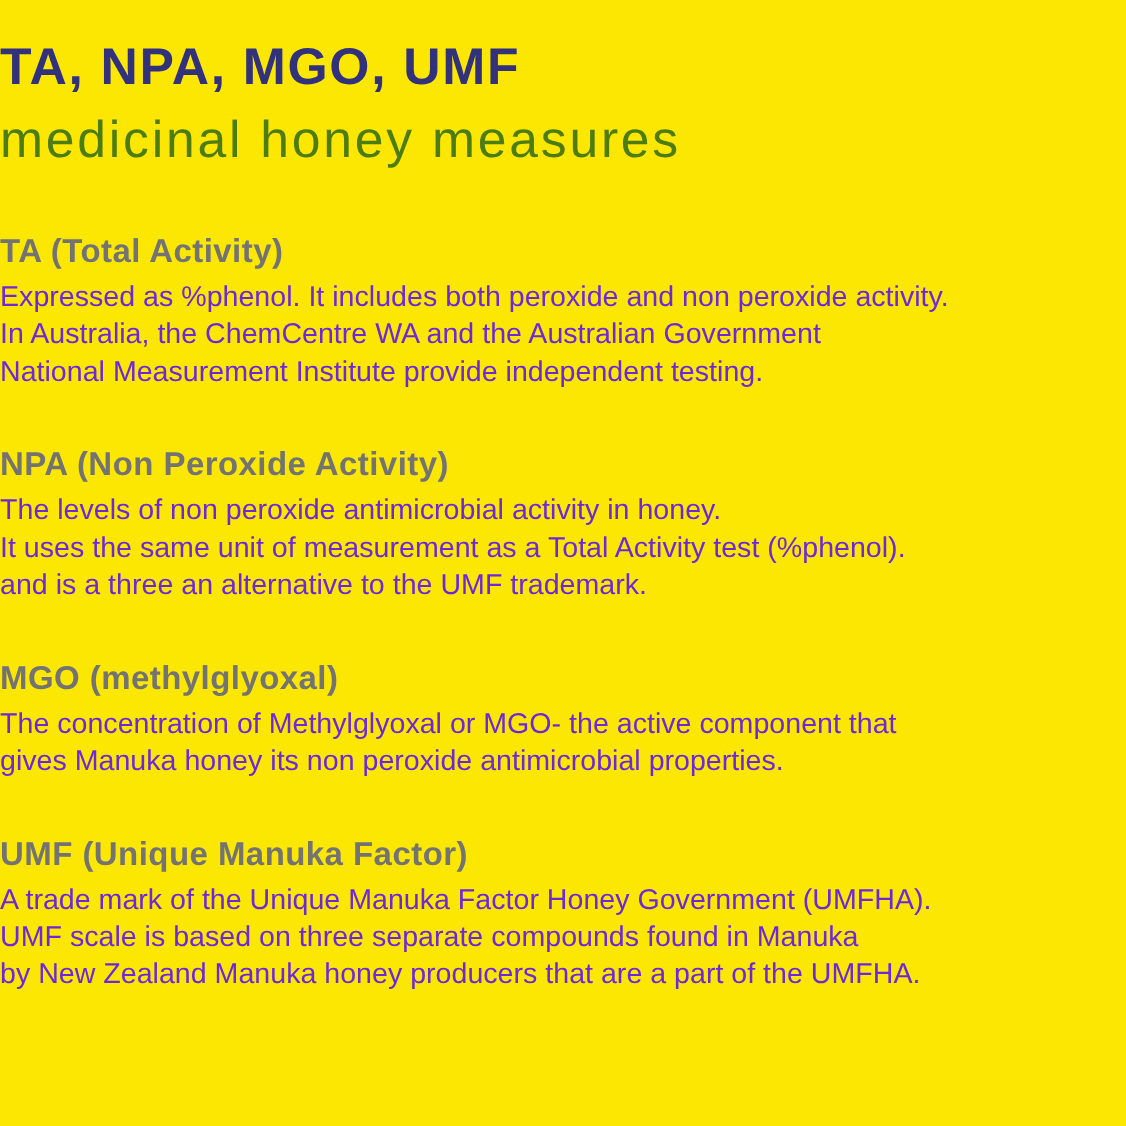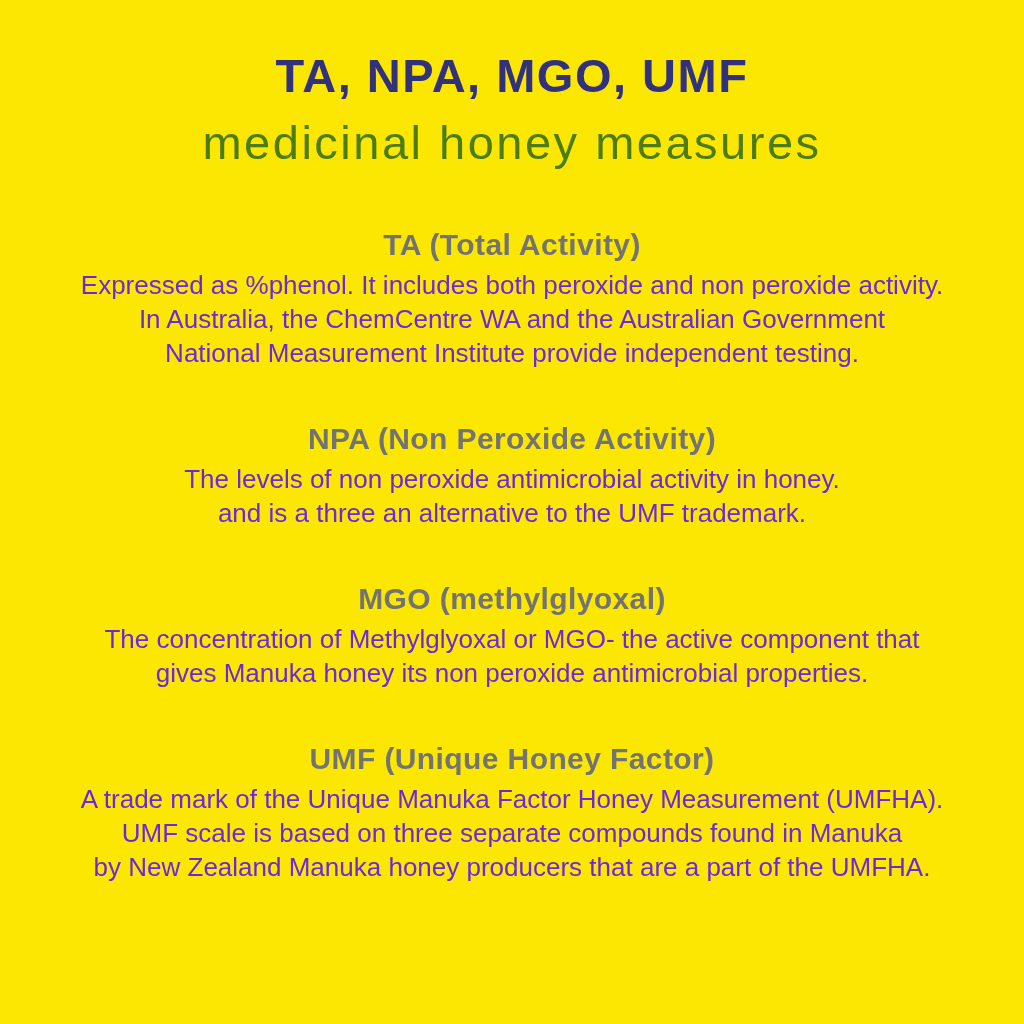--- a/index.html
+++ b/index.html
@@ -10,22 +10,21 @@
     width: 1024px;
     height: 1024px;
     background: #FCE703;
     font-family: "Liberation Sans", sans-serif;
     overflow: hidden;
   }
   .poster {
     width: 1024px;
     height: 1024px;
     box-sizing: border-box;
-    padding-top: 48px;
-    text-align: center;
+    padding-top: 32px;
   }
   .title {
     color: #32317C;
     font-size: 47px;
     font-weight: 800;
     letter-spacing: 1.5px;
     line-height: 56px;
     margin: 0 0 12px 0;
   }
   .subtitle {
@@ -66,29 +65,30 @@
   <div class="section">
     <h2 class="section-heading">TA (Total Activity)</h2>
     <div class="body-line">Expressed as %phenol. It includes both peroxide and non peroxide activity.</div>
     <div class="body-line">In Australia, the ChemCentre WA and the Australian Government</div>
     <div class="body-line">National Measurement Institute provide independent testing.</div>
   </div>
 
   <div class="section">
     <h2 class="section-heading">NPA (Non Peroxide Activity)</h2>
     <div class="body-line">The levels of non peroxide antimicrobial activity in honey.</div>
+    <div class="body-line">It uses the same unit of measurement as a Total Activity test (%phenol).</div>
     <div class="body-line">and is a three an alternative to the UMF trademark.</div>
   </div>
 
   <div class="section">
     <h2 class="section-heading">MGO (methylglyoxal)</h2>
     <div class="body-line">The concentration of Methylglyoxal or MGO- the active component that</div>
     <div class="body-line">gives Manuka honey its non peroxide antimicrobial properties.</div>
   </div>
 
   <div class="section">
-    <h2 class="section-heading">UMF (Unique Honey Factor)</h2>
-    <div class="body-line">A trade mark of the Unique Manuka Factor Honey Measurement (UMFHA).</div>
+    <h2 class="section-heading">UMF (Unique Manuka Factor)</h2>
+    <div class="body-line">A trade mark of the Unique Manuka Factor Honey Government (UMFHA).</div>
     <div class="body-line">UMF scale is based on three separate compounds found in Manuka</div>
     <div class="body-line">by New Zealand Manuka honey producers that are a part of the UMFHA.</div>
   </div>
 
 </div>
 
 </body></html>

